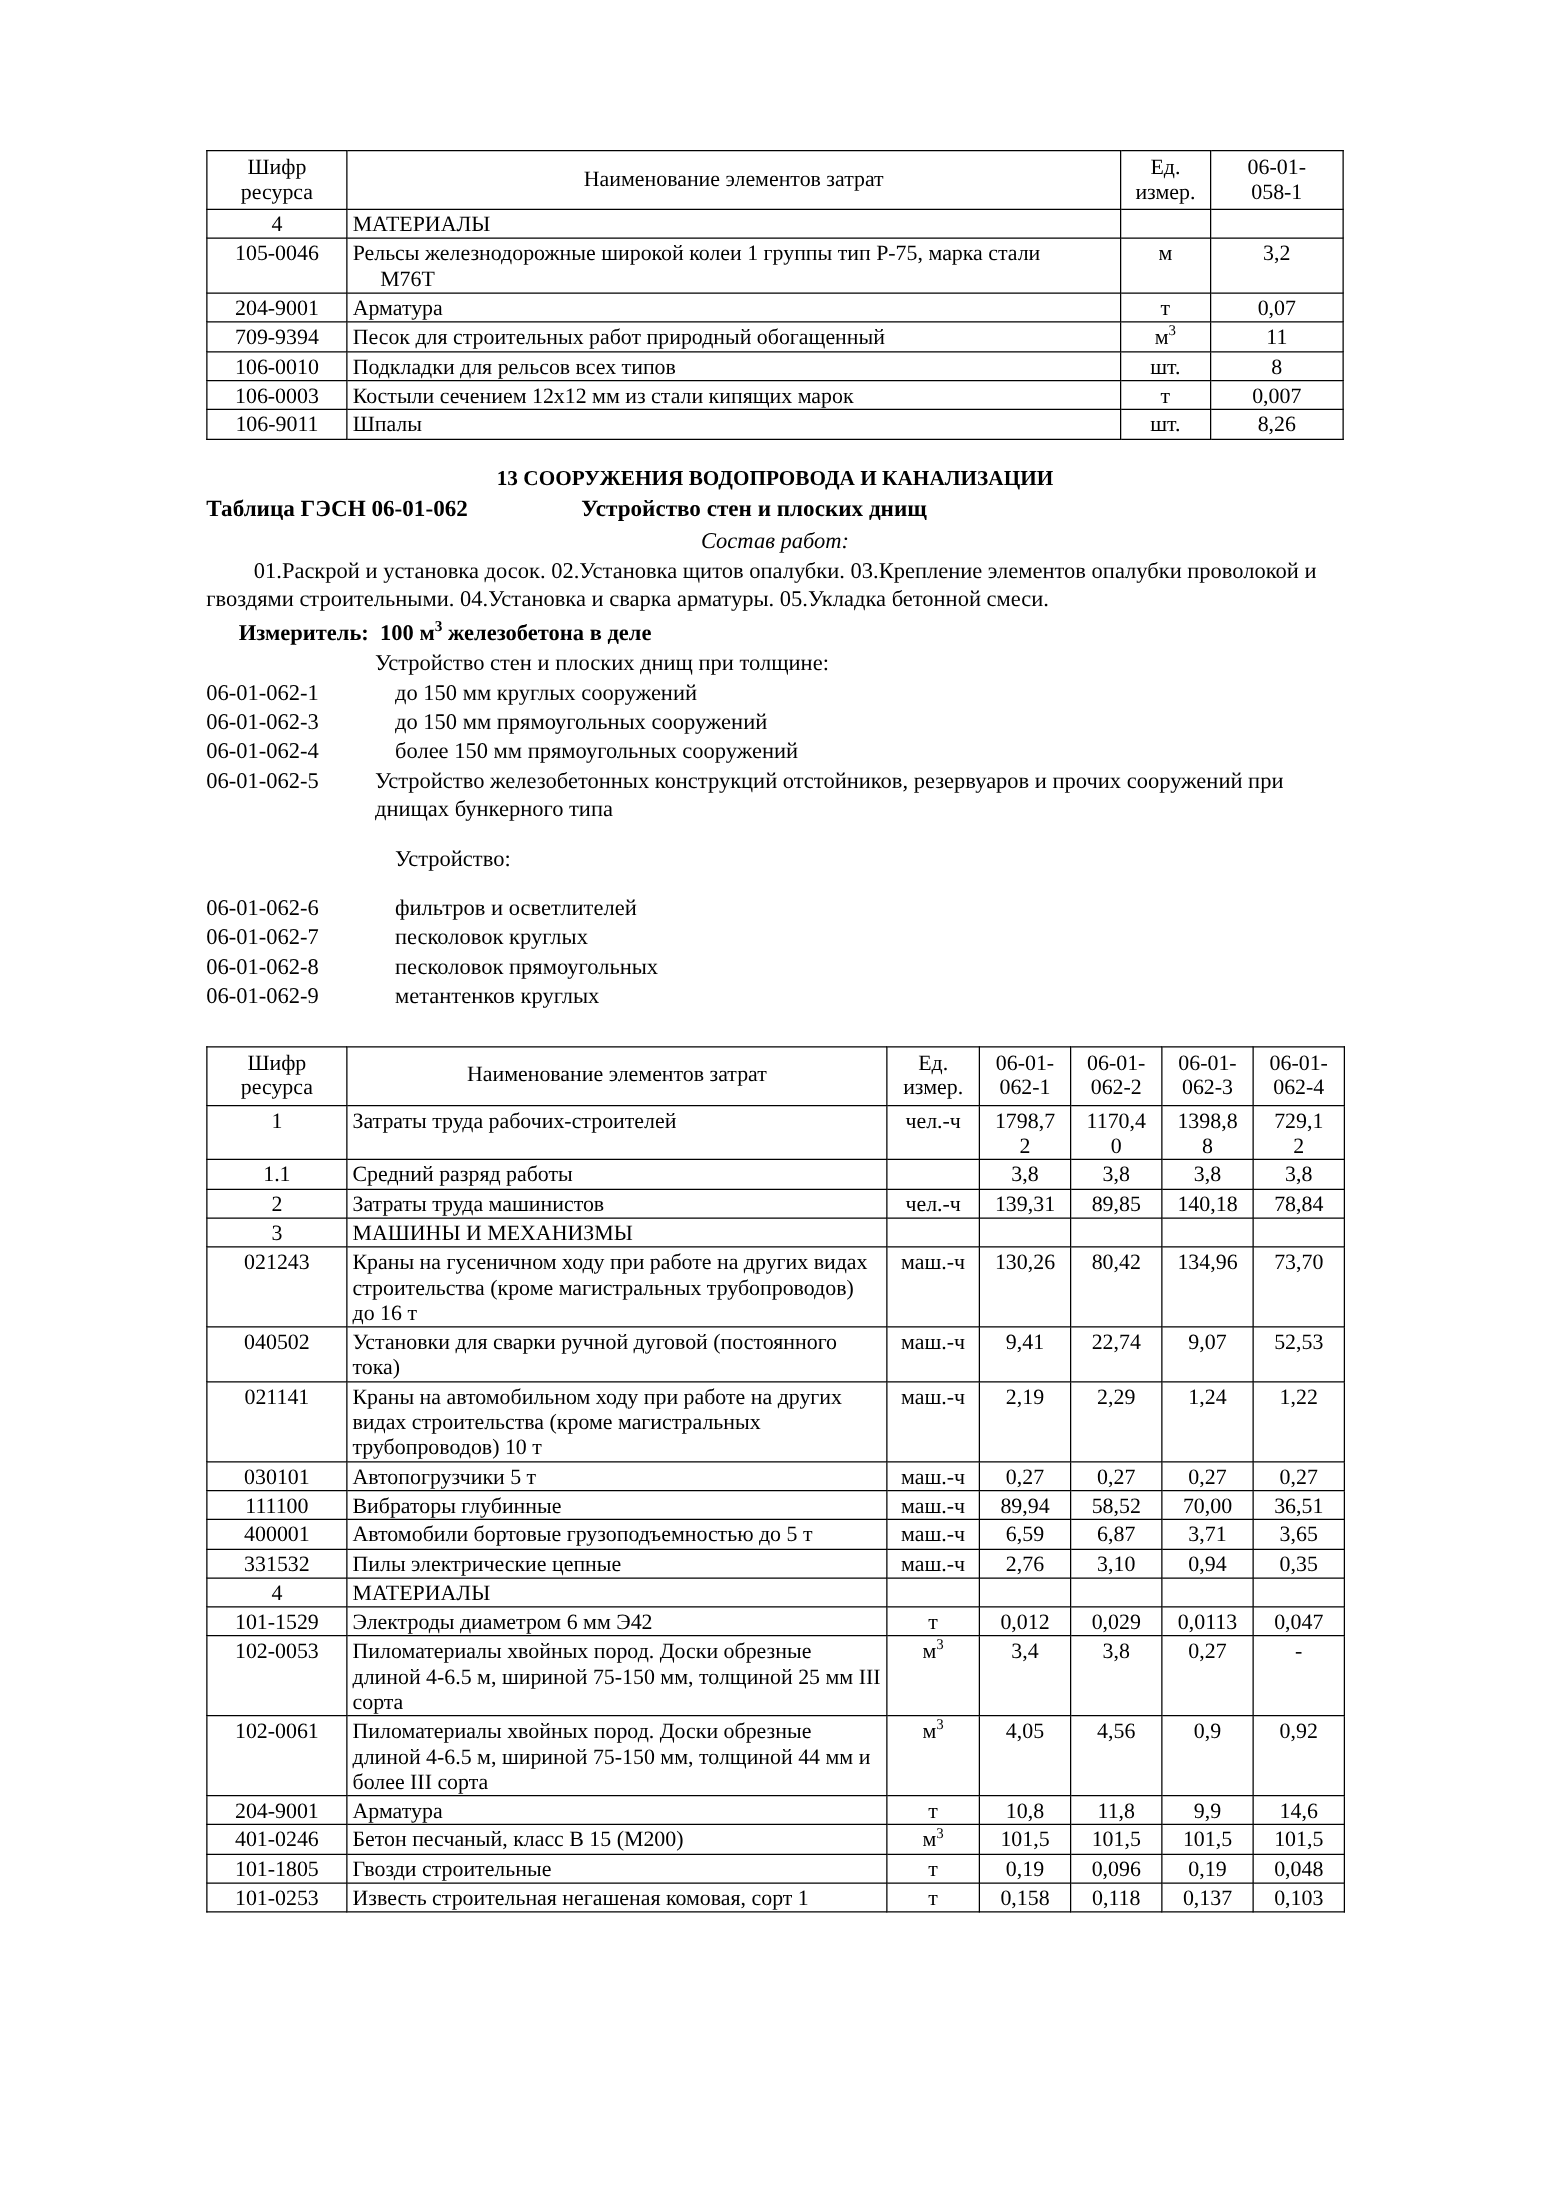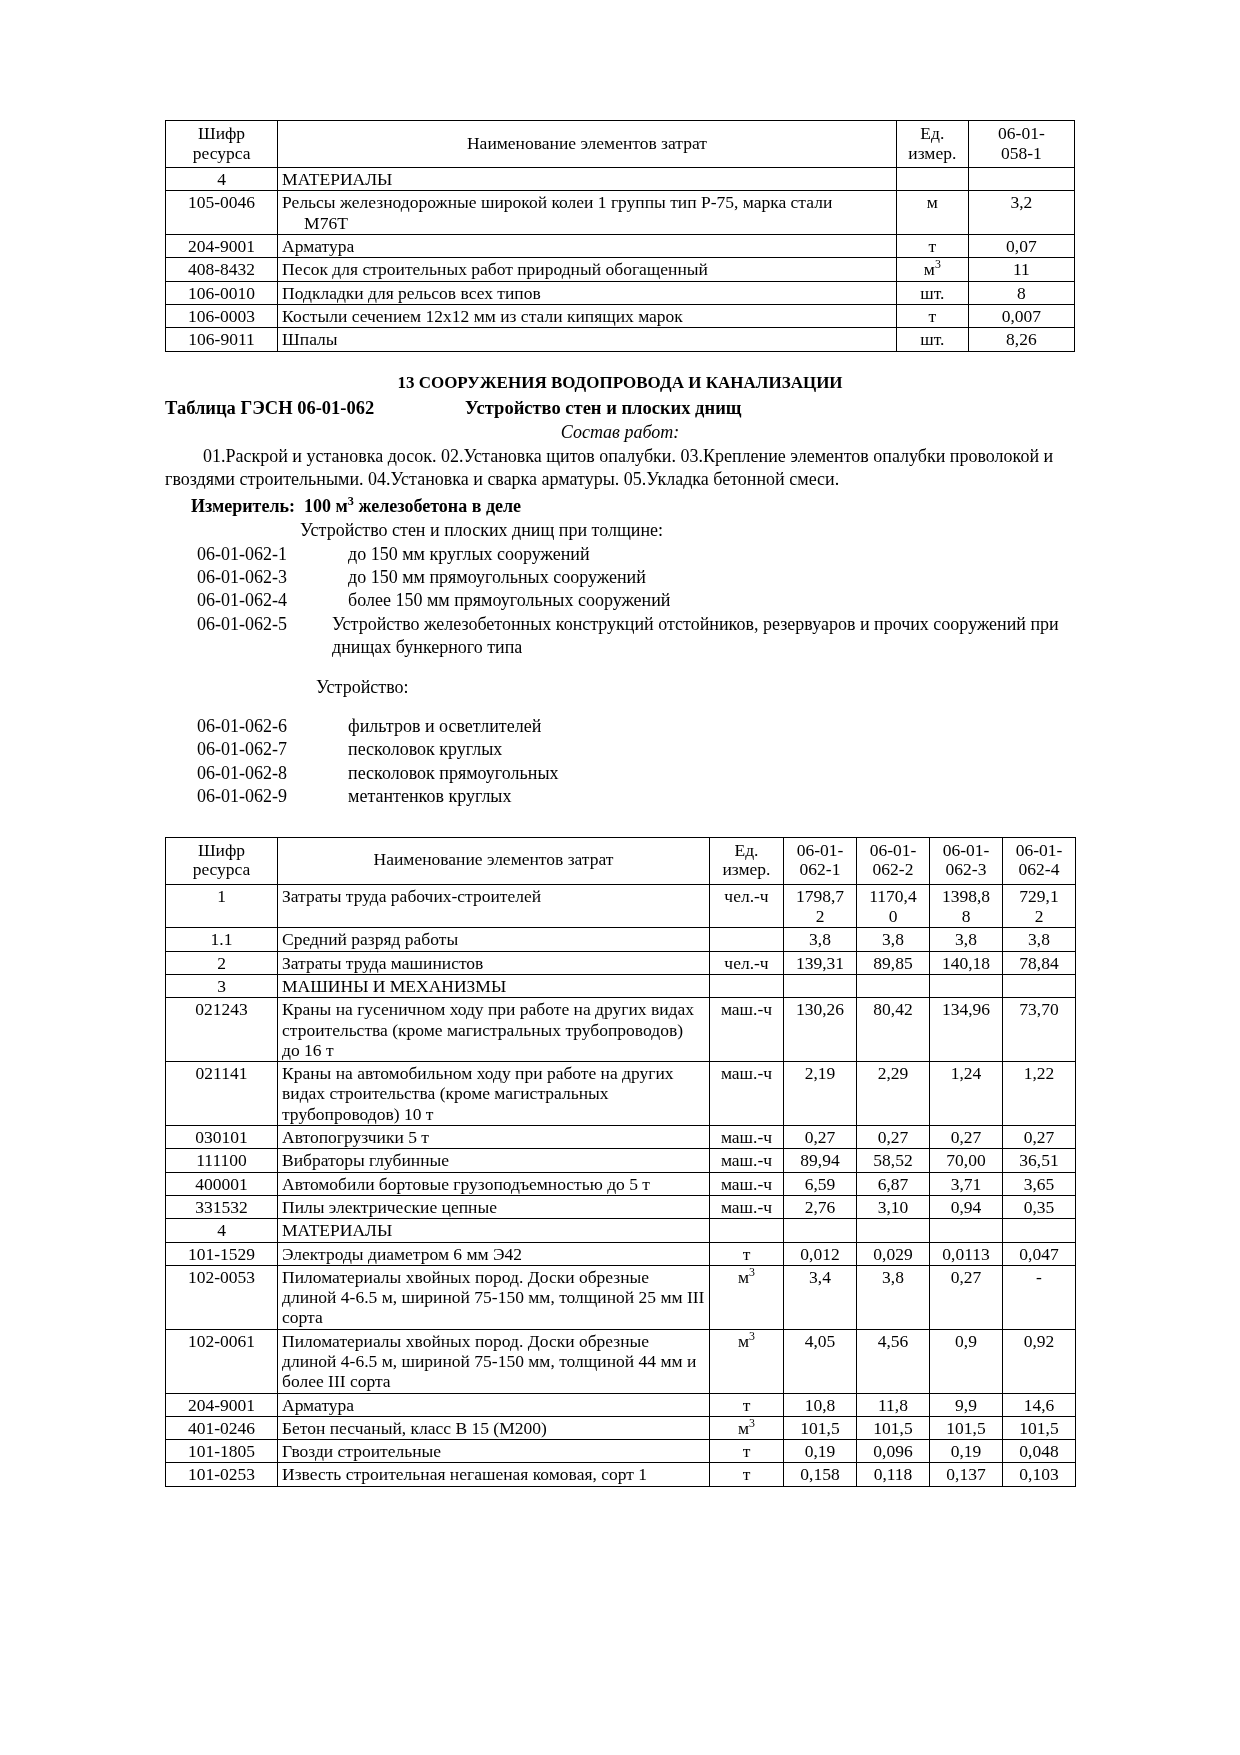--- a/index.html
+++ b/index.html
@@ -106,21 +106,21 @@
     margin: 0;
     padding-left: 135px;
   }
   .codelist { margin: 0; }
   .code-row {
     display: flex;
     align-items: flex-start;
     margin: 0;
     line-height: 1.30;
   }
-  .code-row .code { width: 135px; flex: 0 0 135px; margin-left: 32px; }
+  .code-row .code { width: 135px; flex: 0 0 135px; }
   .code-row .desc { flex: 1 1 auto; }
   .code-row.ind .desc { padding-left: 16px; }
   .plainline { margin: 16px; padding-left: 135px; }
   .table2wrap { margin-top: 28px; }
 </style>
 </head>
 <body>
 
 <div class="page">
 
@@ -164,21 +164,21 @@
         <td class="c-unit">м</td>
         <td class="c-val">3,2</td>
       </tr>
       <tr>
         <td class="c-code">204-9001</td>
         <td class="c-name">Арматура</td>
         <td class="c-unit">т</td>
         <td class="c-val">0,07</td>
       </tr>
       <tr>
-        <td class="c-code">408-8432</td>
+        <td class="c-code">709-9394</td>
         <td class="c-name">Песок для строительных работ природный обогащенный</td>
         <td class="c-unit"><span>м</span><span class="sup">3</span></td>
         <td class="c-val">11</td>
       </tr>
       <tr>
         <td class="c-code">106-0010</td>
         <td class="c-name">Подкладки для рельсов всех типов</td>
         <td class="c-unit">шт.</td>
         <td class="c-val">8</td>
       </tr>
@@ -336,20 +336,29 @@
           <tr>
             <td class="c-code">021243</td>
             <td class="c-name">Краны на гусеничном ходу при работе на других видах строительства (кроме магистральных трубопроводов) до 16 т</td>
             <td class="c-unit">маш.-ч</td>
             <td class="c-val">130,26</td>
             <td class="c-val">80,42</td>
             <td class="c-val">134,96</td>
             <td class="c-val">73,70</td>
           </tr>
           <tr>
+            <td class="c-code">040502</td>
+            <td class="c-name">Установки для сварки ручной дуговой (постоянного тока)</td>
+            <td class="c-unit">маш.-ч</td>
+            <td class="c-val">9,41</td>
+            <td class="c-val">22,74</td>
+            <td class="c-val">9,07</td>
+            <td class="c-val">52,53</td>
+          </tr>
+          <tr>
             <td class="c-code">021141</td>
             <td class="c-name">Краны на автомобильном ходу при работе на других видах строительства (кроме магистральных трубопроводов) 10 т</td>
             <td class="c-unit">маш.-ч</td>
             <td class="c-val">2,19</td>
             <td class="c-val">2,29</td>
             <td class="c-val">1,24</td>
             <td class="c-val">1,22</td>
           </tr>
           <tr>
             <td class="c-code">030101</td>

